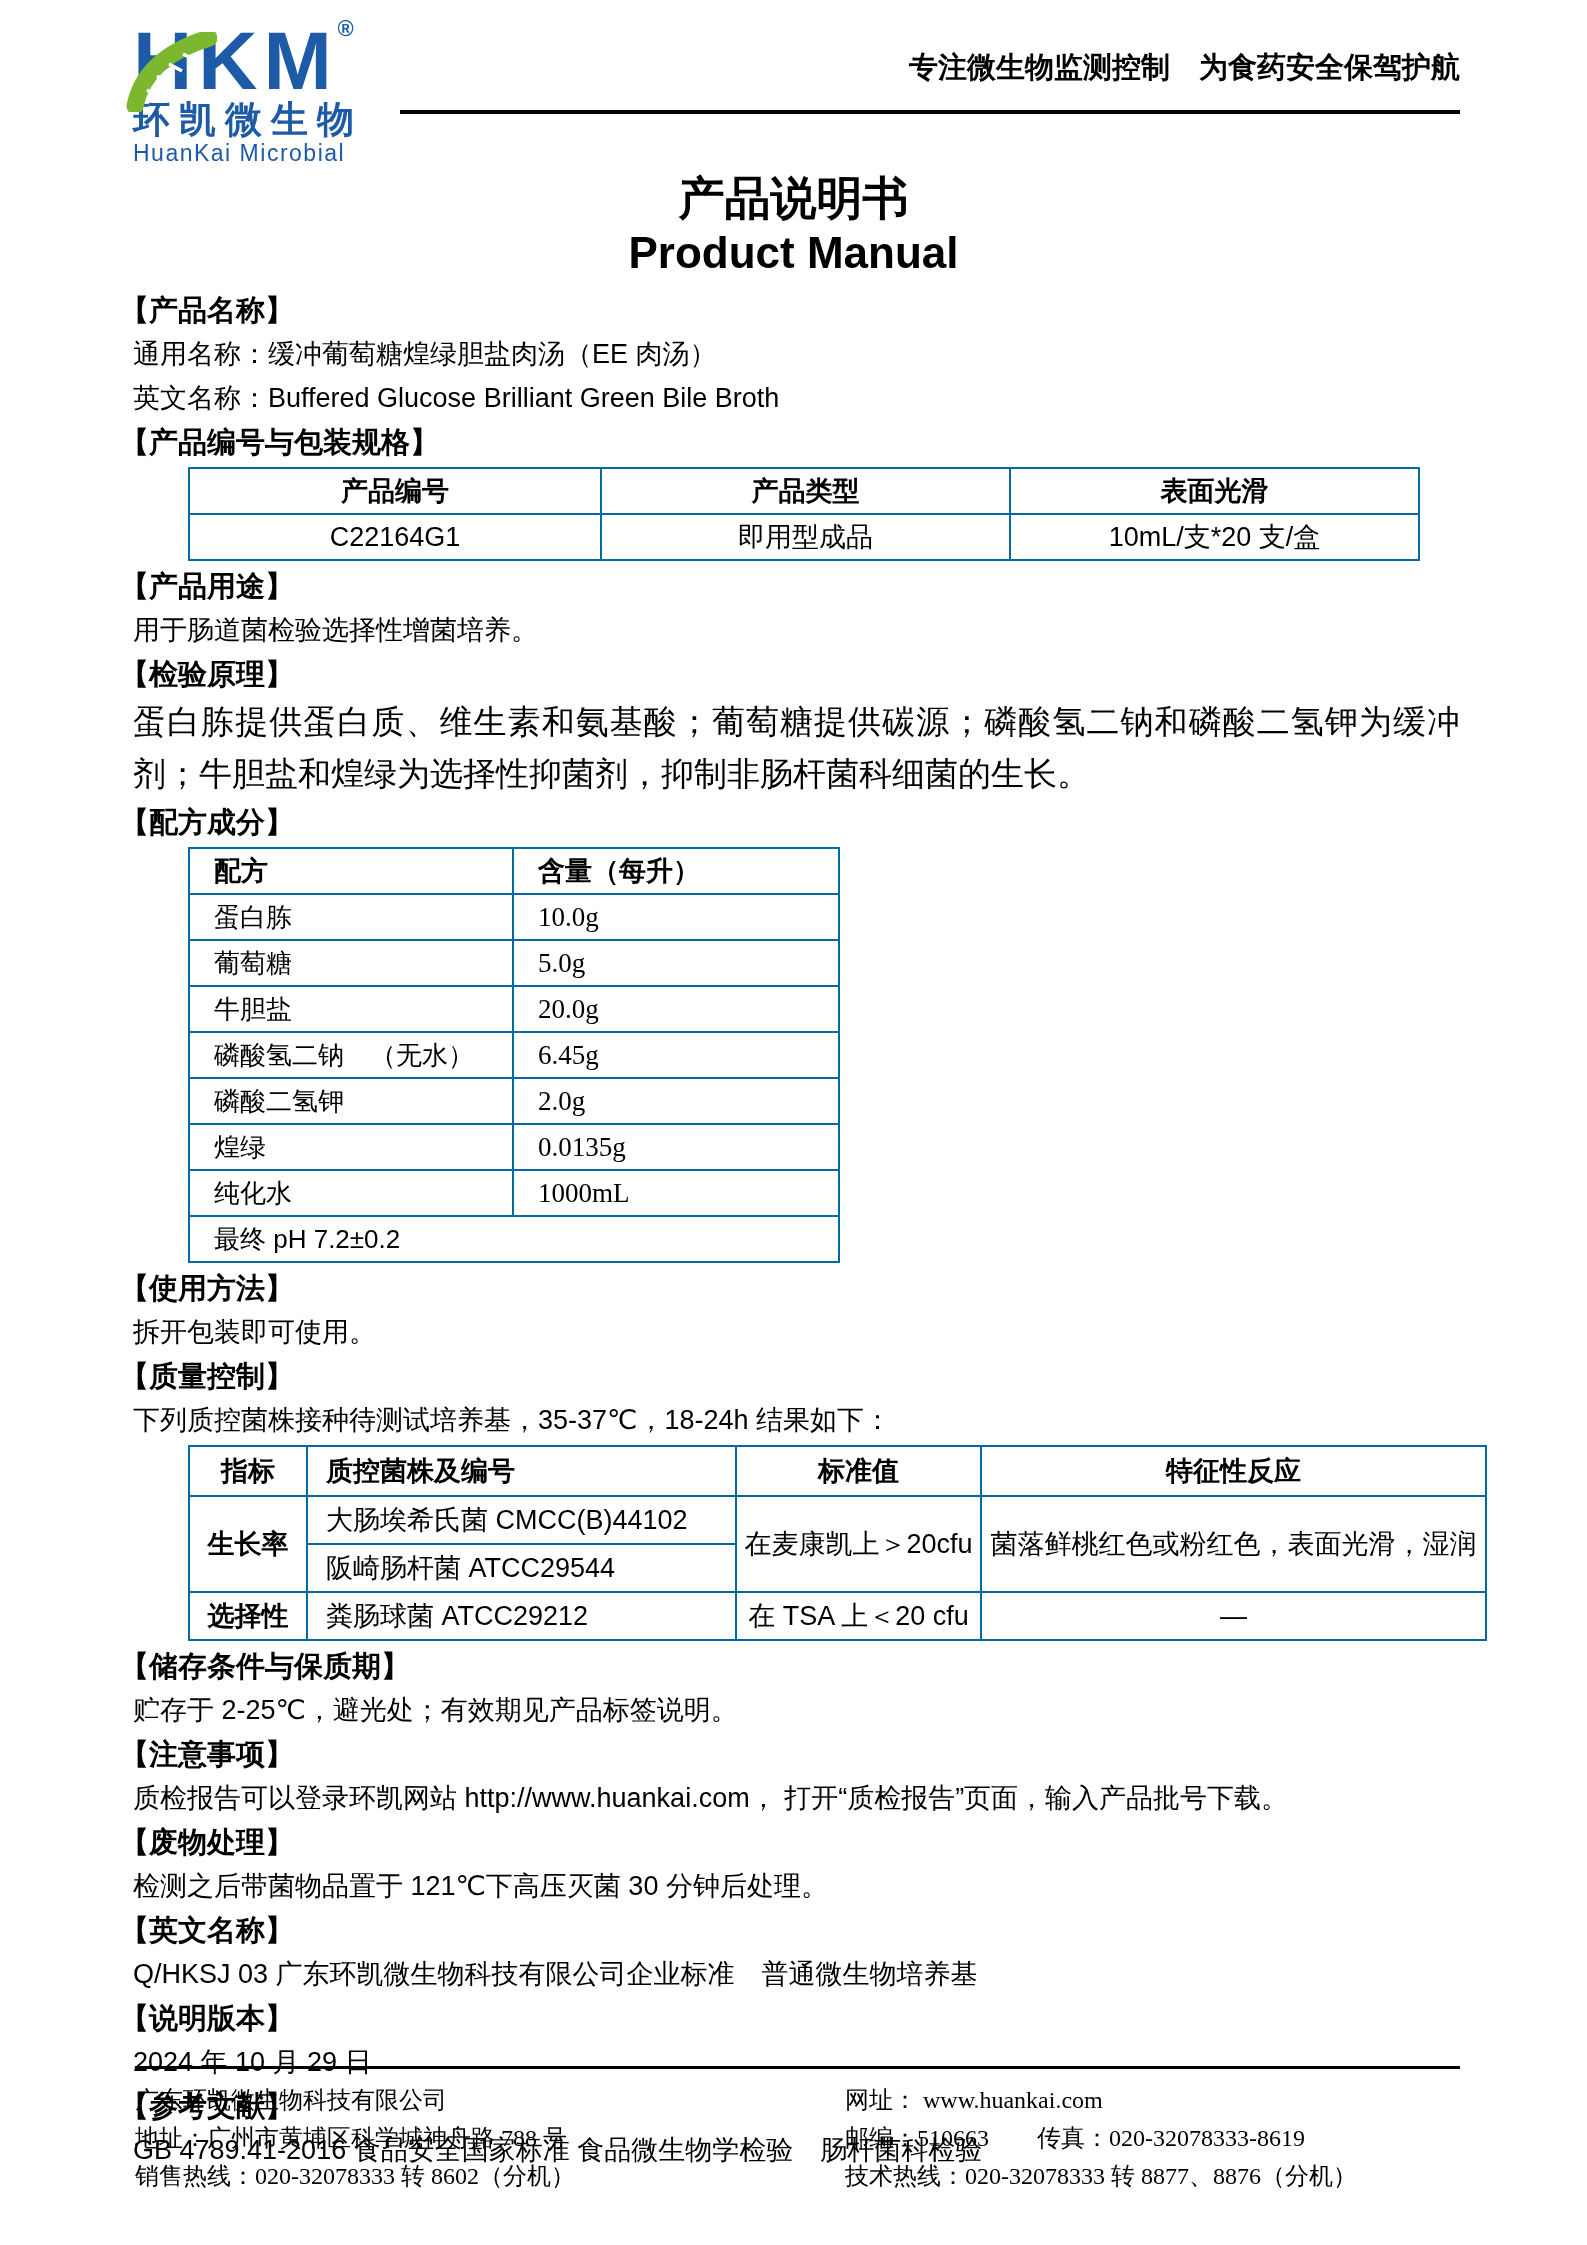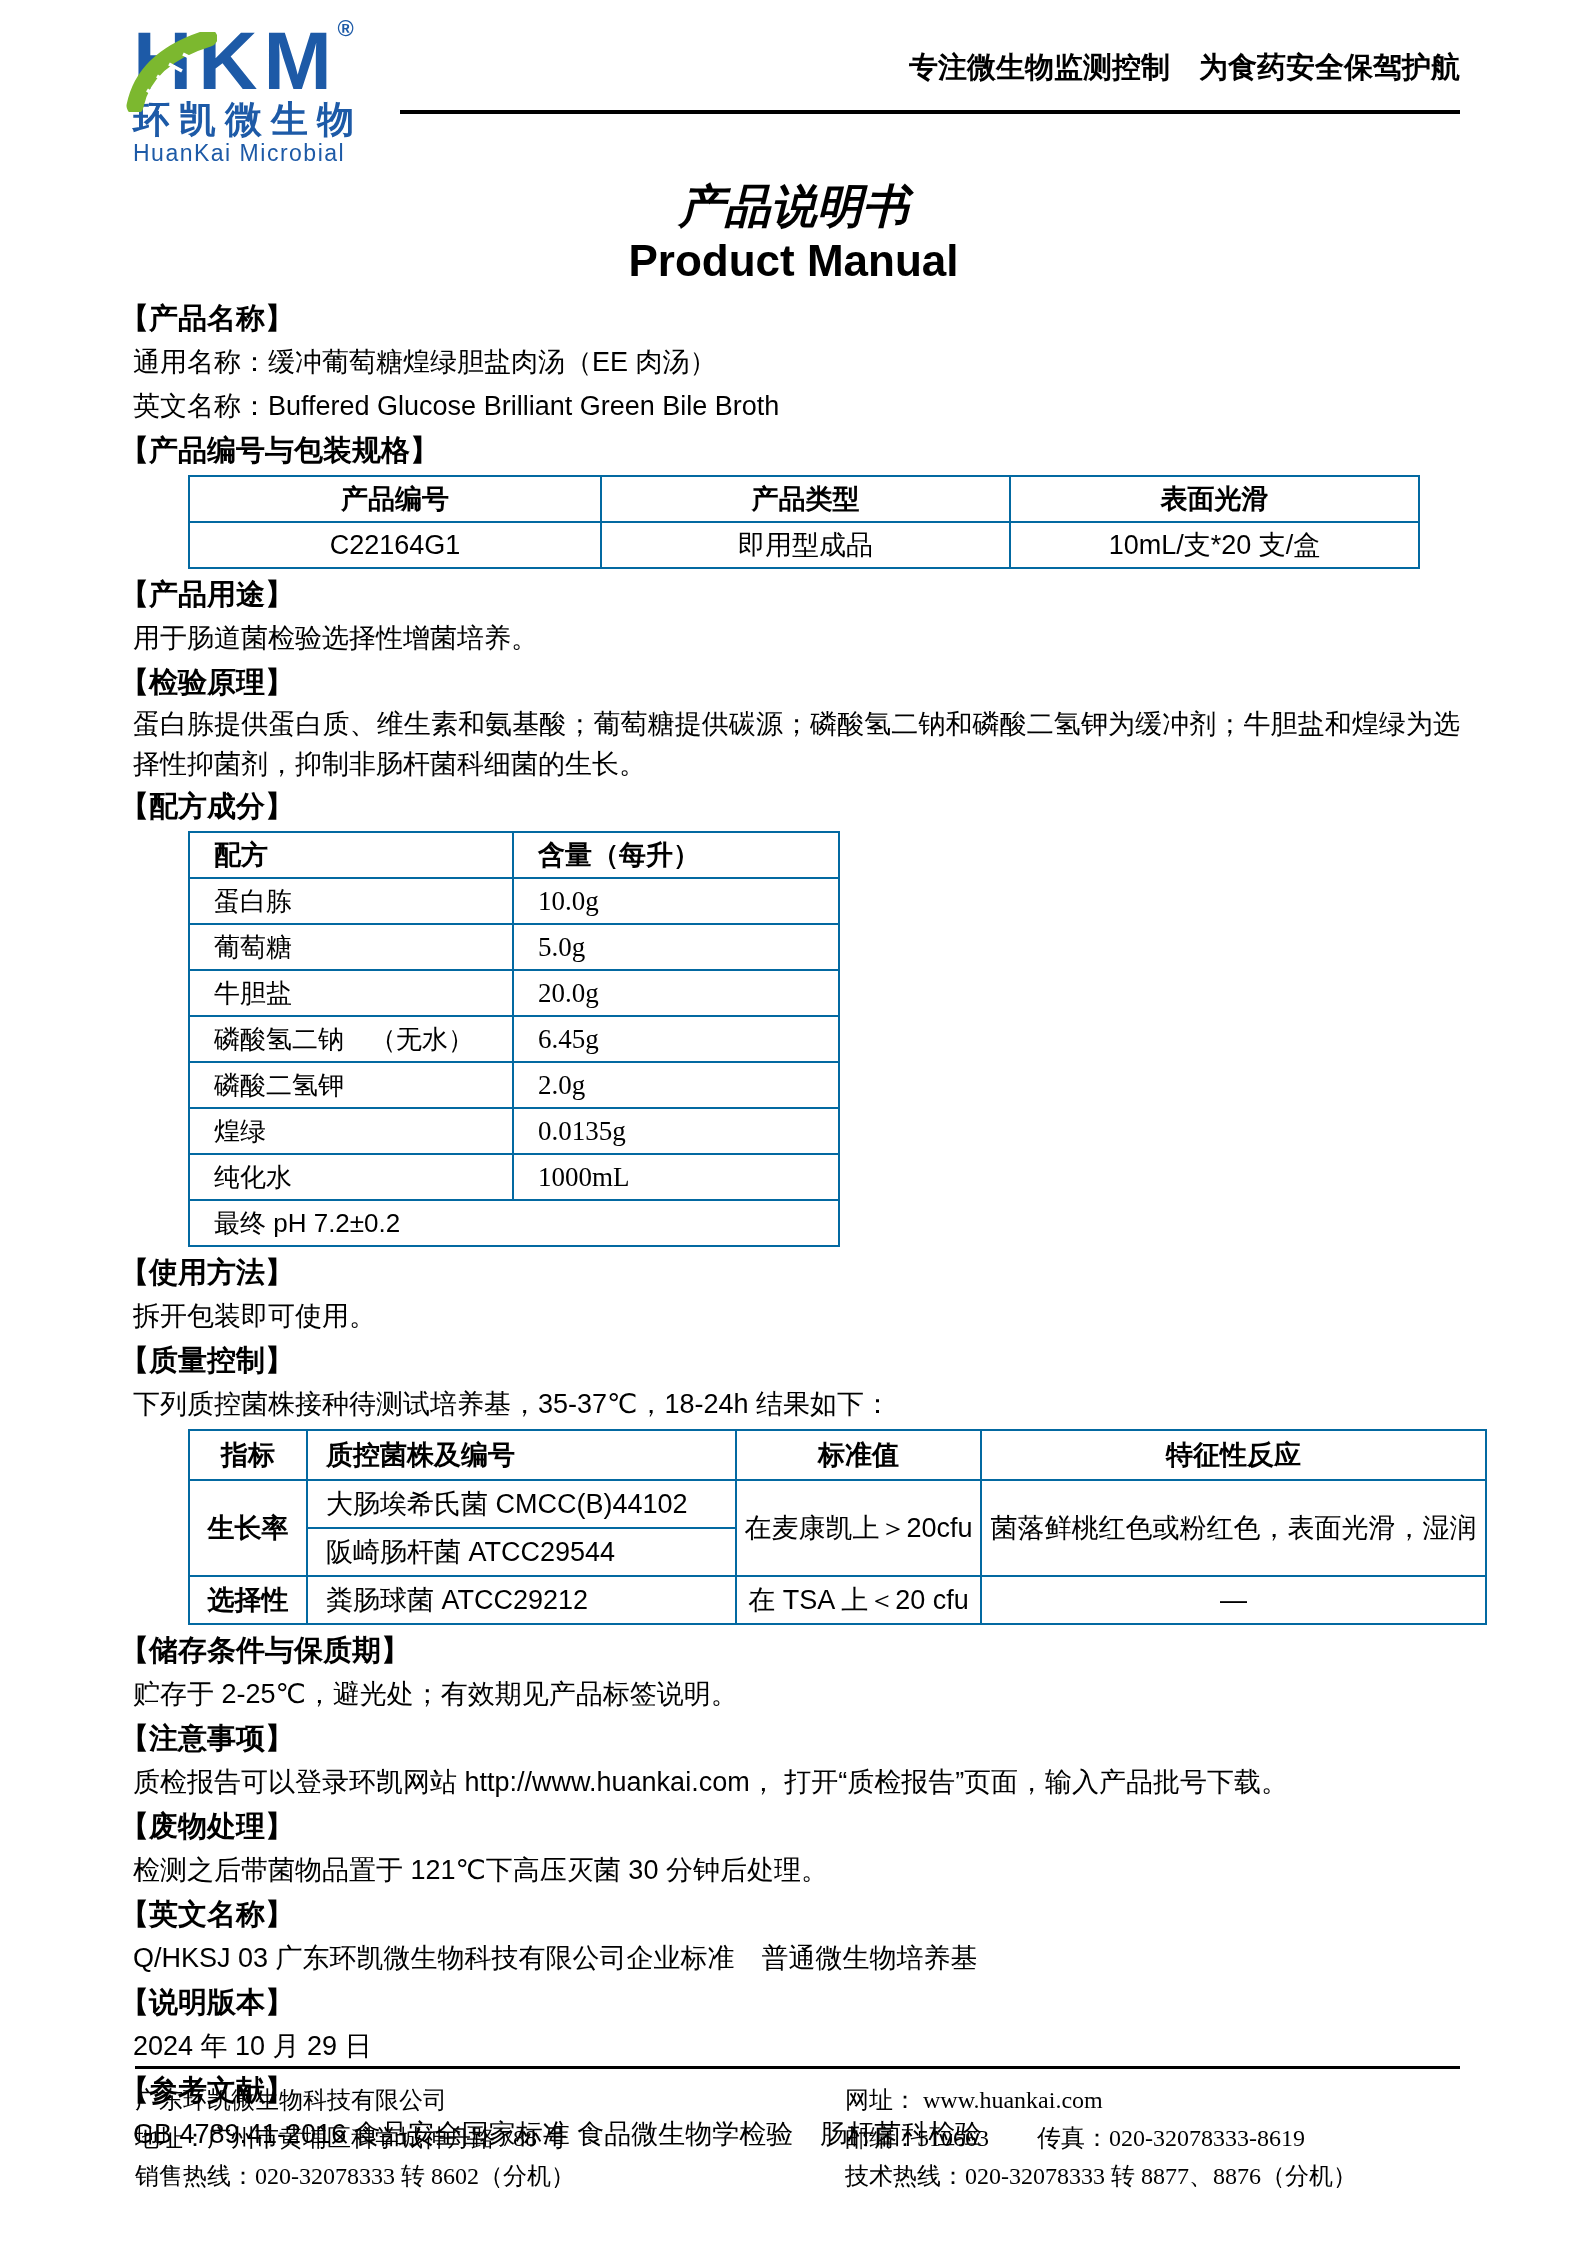--- a/index.html
+++ b/index.html
@@ -13,27 +13,27 @@
   .logo { position:absolute; left:133px; top:22px; }
   .logo-mark { position:relative; display:inline-block; line-height:1; }
   .logo-hkm { font-size:82px; font-weight:bold; color:#1d5aa7; letter-spacing:6px; line-height:78px; }
   .logo-reg { position:absolute; right:-16px; top:-4px; font-size:22px; font-weight:bold; color:#1d5aa7; }
   .logo-leaf { position:absolute; left:-8px; top:10px; width:92px; height:80px; }
   .logo-cn { font-size:37px; font-weight:bold; color:#1d5aa7; letter-spacing:9px; margin-top:0px; line-height:40px; }
   .logo-en { font-size:23px; color:#1d5aa7; letter-spacing:1.5px; line-height:26px; }
   .slogan { position:absolute; right:127px; top:48px; font-size:29px; font-weight:bold; white-space:nowrap; }
   .header-rule { position:absolute; left:400px; right:127px; top:110px; height:4px; background:#000; }
   
-  .title-cn { text-align:center; font-size:46px; font-weight:bold; line-height:56px; margin-top:16px;font-style:italic; }
+  .title-cn { text-align:center; font-size:46px; font-weight:bold; line-height:56px; margin-top:8px; }
   .title-en { text-align:center; font-size:44px; font-weight:bold; line-height:54px; }
   
   .content { padding:8px 127px 0 120px; }
   .sec-h { font-size:29px; font-weight:bold; line-height:44px; }
   .body-line { font-size:27px; line-height:44px; padding-left:13px; }
-  .para { font-size:27px; line-height:40px; padding-left:13px; text-align:justify; }
+  .para { font-size:33px; line-height:52px; padding-left:13px; text-align:justify; }
   table { border-collapse:collapse; table-layout:fixed; }
   td, th { border:2px solid #0369a1; overflow:hidden; }
   
   .spec-table { width:1230px; margin:3px 0 3px 68px; }
   .spec-table th { height:42px; font-size:27px; font-weight:bold; text-align:center; }
   .spec-table td { height:42px; font-size:27px; text-align:center; font-weight:normal; }
   
   .formula-table { width:650px; margin:3px 0 3px 68px; }
   .formula-table th { height:42px; font-size:27px; text-align:left; padding-left:24px; }
   .formula-table td { height:42px; font-size:26px; text-align:left; padding-left:24px; }

